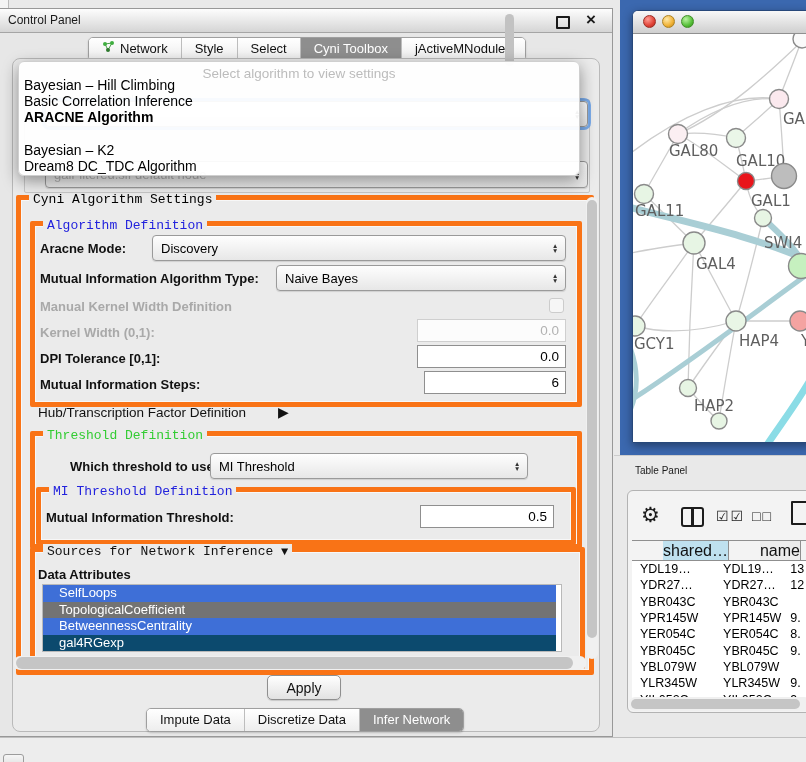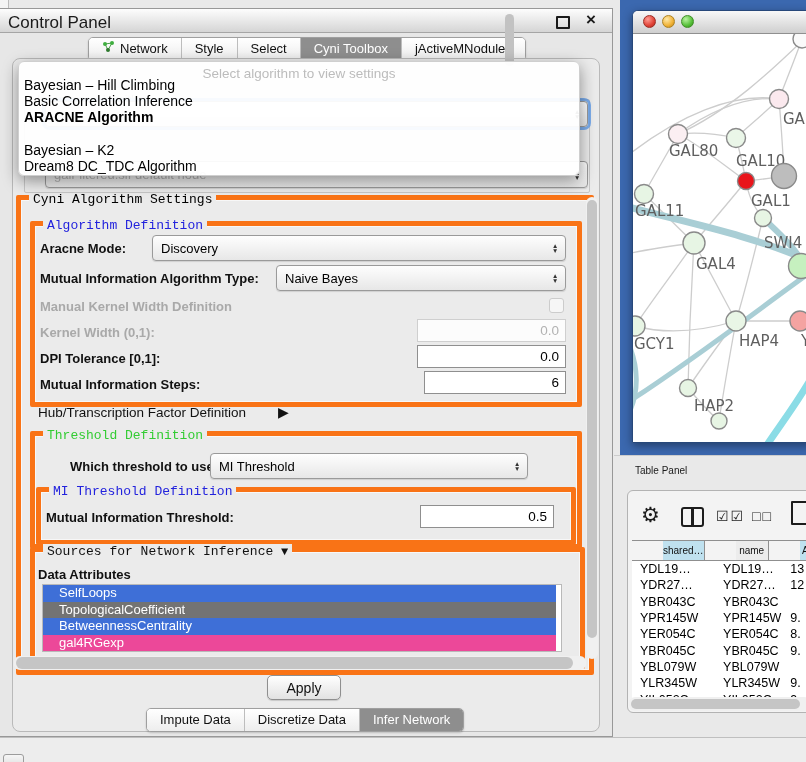--- a/index.html
+++ b/index.html
@@ -4,21 +4,21 @@
 <style>
   html,body{margin:0;padding:0;}
   body{font-family:"Liberation Sans",sans-serif;background:#e9e9e9;}
   #root{position:relative;width:806px;height:762px;overflow:hidden;background:#e9e9e9;}
 
   
   #cp-frame{position:absolute;left:0;top:8px;width:613px;height:729px;background:#e7e7e7;
     border:1px solid #989898;border-left:none;box-sizing:border-box;}
   #cp-titlebar{position:absolute;left:0;top:0;width:100%;height:24px;
     background:linear-gradient(#fdfdfd,#d5d5d5);border-bottom:1px solid #a5a5a5;box-sizing:border-box;}
-  #cp-title{position:absolute;left:8px;top:4px;font-size:17px;color:#1a1a1a;}
+  #cp-title{position:absolute;left:8px;top:4px;font-size:12px;color:#1a1a1a;}
   #float-btn{position:absolute;right:42px;top:7px;width:10px;height:9px;border:2px solid #1a1a1a;border-radius:1px;}
   #close-btn{position:absolute;right:16px;top:1px;font-size:17px;font-weight:bold;color:#1a1a1a;}
 
   .tabbar{position:absolute;display:flex;border:1px solid #9f9f9f;border-radius:5px;overflow:hidden;
     background:#fdfdfd;box-shadow:0 1px 2px rgba(0,0,0,.18);}
   .tab{padding:3px 13px 4px 13px;font-size:13px;color:#111;background:linear-gradient(#ffffff,#ededed);
     border-right:1px solid #bdbdbd;display:flex;align-items:center;gap:5px;white-space:nowrap;}
   .tab:last-child{border-right:none;}
   .tab.sel{background:#8e8e8e;color:#fff;}
 
@@ -87,21 +87,21 @@
   .tico{position:absolute;color:#1c1c1c;}
   #ico-gear{left:641px;top:503px;font-size:21px;}
   #ico-cols{left:681px;top:507px;width:19px;height:16px;border:2.5px solid #1c1c1c;border-radius:3px;}
   #ico-cols:after{content:"";position:absolute;left:8px;top:0;width:2.5px;height:16px;background:#1c1c1c;}
   #ico-checks{left:716px;top:508px;font-size:14px;letter-spacing:2px;}
   #ico-boxes{left:752px;top:508px;font-size:14px;letter-spacing:2px;}
   #ico-doc{left:791px;top:501px;width:14px;height:20px;border:2px solid #1c1c1c;border-radius:1px;}
 
   #tbl-header{position:absolute;left:632px;top:540px;width:180px;height:21px;display:flex;
     border-top:1px solid #8f8f8f;border-bottom:1px solid #8f8f8f;box-sizing:border-box;}
-  .hcell{height:100%;display:flex;align-items:center;justify-content:center;font-size:10px;color:#111;
+  .hcell{height:100%;display:flex;align-items:center;justify-content:center;font-size:16px;color:#111;
     border-right:1px solid #8f8f8f;box-sizing:border-box;background:#ececec;margin-left:31px;}
   .hcell.hl{background:#bfe1ef;}
   #tbl-body{position:absolute;left:632px;top:561px;width:180px;height:137px;background:#fff;overflow:hidden;}
   .trow{display:flex;height:16.3px;align-items:center;}
   .tcell{font-size:12.5px;color:#000;white-space:nowrap;overflow:hidden;box-sizing:border-box;}
 
   #bottom-strip{position:absolute;left:0;top:737px;width:806px;height:25px;background:#ededed;border-top:1px solid #bfbfbf;}
   #mini-btn{position:absolute;left:3px;top:754px;width:19px;height:14px;border:1px solid #9c9c9c;border-radius:3px;
     background:linear-gradient(#f6f6f6,#dadada);}
   #corner-notch{position:absolute;left:0;top:0;width:8px;height:8px;background:#f4f4f4;border-right:1px solid #bbb;border-bottom:1px solid #bbb;}
@@ -238,21 +238,21 @@
     </div>
 
     <div class="group" style="left:30px;top:538px;width:545px;height:112px;">
       <span class="gtitle" style="color:#111;"><span>Sources for Network Inference</span> <span style="font-size:12px;">▼</span></span>
     </div>
     <span class="lbl b" style="left:38px;top:558px;">Data Attributes</span>
     <div id="attr-list">
         <div class="attr-item sel" style="background: rgb(62, 111, 215);">SelfLoops</div>
         <div class="attr-item sel" style="background: #737373;">TopologicalCoefficient</div>
         <div class="attr-item sel" style="background: rgb(62, 111, 215);">BetweennessCentrality</div>
-        <div class="attr-item sel" style="background: #ec4899;">gal4RGexp</div>
+        <div class="attr-item sel" style="background: #0c4a6e;">gal4RGexp</div>
       </div>
     <div id="attr-vthumb"></div>
     <div class="scroll-v" style="left:14px;top:647px;width:572px;height:14px;">
       <div class="thumb" style="left:2px;top:1px;width:557px;height:12px;"></div>
     </div>
 
     <div class="btn" style="left:267px;top:666px;width:72px;height:23px;">
       <span>Apply</span>
     </div>
 

